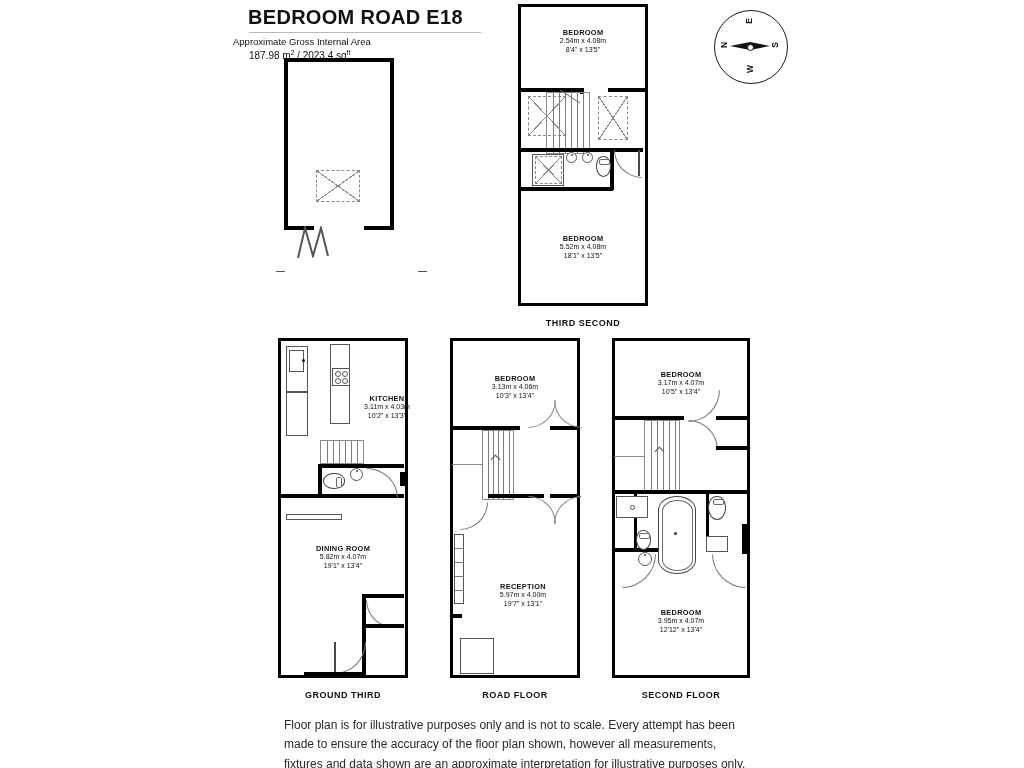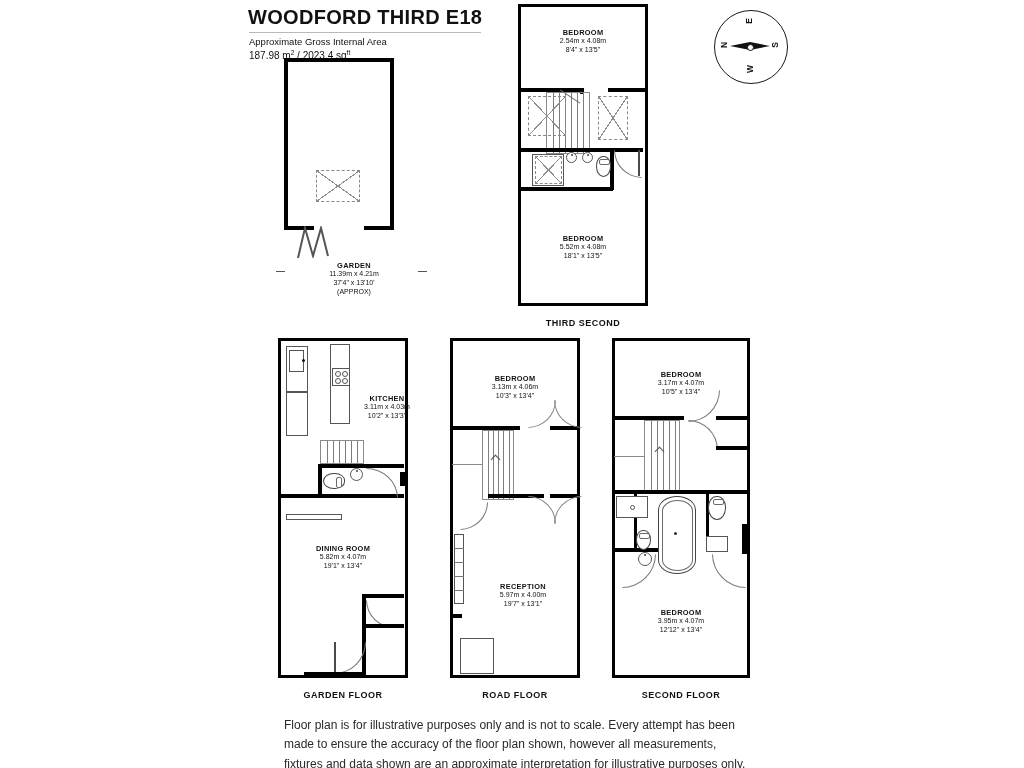--- a/index.html
+++ b/index.html
@@ -1,21 +1,21 @@
 <!DOCTYPE html>
 <html><head>
 <meta charset="utf-8">
 <style>
   html,body{margin:0;padding:0;background:#ffffff;}
   body{width:1024px;height:768px;position:relative;overflow:hidden;
        font-family:"Liberation Sans","DejaVu Sans",sans-serif;color:#111;}
   .abs{position:absolute;}
   #title{left:248px;top:6px;font-size:20px;font-weight:bold;letter-spacing:.3px;}
   #title-rule{left:249px;top:32px;width:232px;height:1px;background:#b9b9b9;}
-  #gia-label{left:249px;top:36px;font-size:9.5px;}
+  #gia-label{left:233px;top:36px;font-size:9.5px;}
   #gia-value{left:249px;top:49px;font-size:10px;}
   .sup{font-size:6.5px;vertical-align:super;}
 
   .floor-label{font-size:9px;font-weight:bold;letter-spacing:.5px;text-align:center;}
   .rlabel{text-align:center;line-height:1.28;}
   .rname{font-size:7.4px;font-weight:bold;letter-spacing:.3px;}
   .rdim{font-size:7px;}
   .rnote{font-size:7px;}
 
   .wall{background:#000;position:absolute;}
@@ -54,21 +54,21 @@
   .needle{position:absolute;width:0;height:0;}
 
   #disclaimer{left:284px;top:716px;width:470px;font-size:12px;line-height:1.62;color:#2a2a2a;}
   .dimtick{position:absolute;background:#555;}
   .hob{position:absolute;border:1px solid #555;background:#fff;}
   .hob b{position:absolute;width:4px;height:4px;border:1px solid #555;border-radius:50%;}
 </style>
 </head>
 <body>
 
-<div class="abs" id="title">WOODFORD THIRD E18</div>
+<div class="abs" id="title">BEDROOM ROAD E18</div>
 <div class="abs" id="title-rule"></div>
 <div class="abs" id="gia-label">Approximate Gross Internal Area</div>
 <div class="abs" id="gia-value">
   <span>187.98 m</span><span class="sup">2</span><span> / </span><span>2023.4 sq</span><span class="sup">ft</span>
 </div>
 
 <div class="abs" style="left:714px;top:10px;width:72px;height:72px;">
   <div class="compass" style="left:0;top:0;width:72px;height:72px;"></div>
   <div class="cdir" style="left:7px;top:30px;transform:rotate(-90deg);">N</div>
   <div class="cdir" style="left:32px;top:6px;transform:rotate(-90deg);">E</div>
@@ -134,26 +134,20 @@
     <div class="wall" style="left:80px;top:168px;width:30px;height:4px;"></div>
   </div>
   <div class="xbox" style="left:38px;top:112px;width:44px;height:32px;"></div>
 
   <div class="garden" style="left:0px;top:0px;width:150px;height:280px;z-index:-1;"></div>
   <div class="abs" style="left:18px;top:168px;width:46px;height:32px;">
     <svg width="46" height="32" viewBox="0 0 46 32">
         <polyline points="2,32 9,2 17,30 25,2 32,30" fill="none" stroke="#555" stroke-width="2"></polyline>
       </svg>
   </div>
-  <div class="rlabel abs" style="left:20px;top:203px;width:112px;">
-    <div class="rname">GARDEN</div>
-    <div class="rdim">11.39m x 4.21m</div>
-    <div class="rdim">37'4" x 13'10'</div>
-    <div class="rnote">(APPROX)</div>
-  </div>
   <div class="dimtick" style="left:-2px;top:213px;width:9px;height:1px;"></div>
   <div class="dimtick" style="left:140px;top:213px;width:9px;height:1px;"></div>
 
   <div class="room-out" style="left:0;top:280px;width:130px;height:340px;"></div>
 
   <div class="inner" style="left:8px;top:288px;width:22px;height:46px;"></div>
   <div class="inner" style="left:11px;top:292px;width:15px;height:22px;"></div>
   <div class="abs" style="left:24px;top:301px;width:3px;height:3px;background:#111;border-radius:50%;"></div>
   <div class="inner" style="left:8px;top:334px;width:22px;height:44px;"></div>
   <div class="inner" style="left:52px;top:286px;width:20px;height:80px;"></div>
@@ -195,21 +189,21 @@
 
   <div class="twall" style="left:84px;top:536px;width:42px;height:4px;"></div>
   <div class="twall" style="left:84px;top:536px;width:4px;height:30px;"></div>
   <div class="doorarc" style="left:88px;top:542px;width:26px;height:26px;border-color:transparent;border-left-color:#777;border-bottom-color:#777;border-radius:0 0 0 100%;"></div>
   <div class="twall" style="left:84px;top:566px;width:42px;height:4px;"></div>
   <div class="twall" style="left:84px;top:566px;width:4px;height:52px;"></div>
   <div class="doorarc" style="left:56px;top:584px;width:30px;height:30px;border-color:transparent;border-right-color:#777;border-bottom-color:#777;border-radius:0 0 100% 0;"></div>
   <div class="doorleaf" style="left:56px;top:584px;width:2px;height:30px;"></div>
   <div class="twall" style="left:26px;top:614px;width:60px;height:4px;"></div>
 </div>
-<div class="floor-label abs" style="left:278px;top:690px;width:130px;">GARDEN FLOOR</div>
+<div class="floor-label abs" style="left:278px;top:690px;width:130px;">GROUND THIRD</div>
 
 <div class="plan" style="left:450px;top:338px;width:130px;height:340px;">
   <div class="room-out" style="left:0;top:0;width:130px;height:340px;"></div>
 
   <div class="rlabel abs" style="left:8px;top:36px;width:114px;">
     <div class="rname">BEDROOM</div>
     <div class="rdim">3.13m x 4.06m</div>
     <div class="rdim">10'3" x 13'4"</div>
   </div>
 

